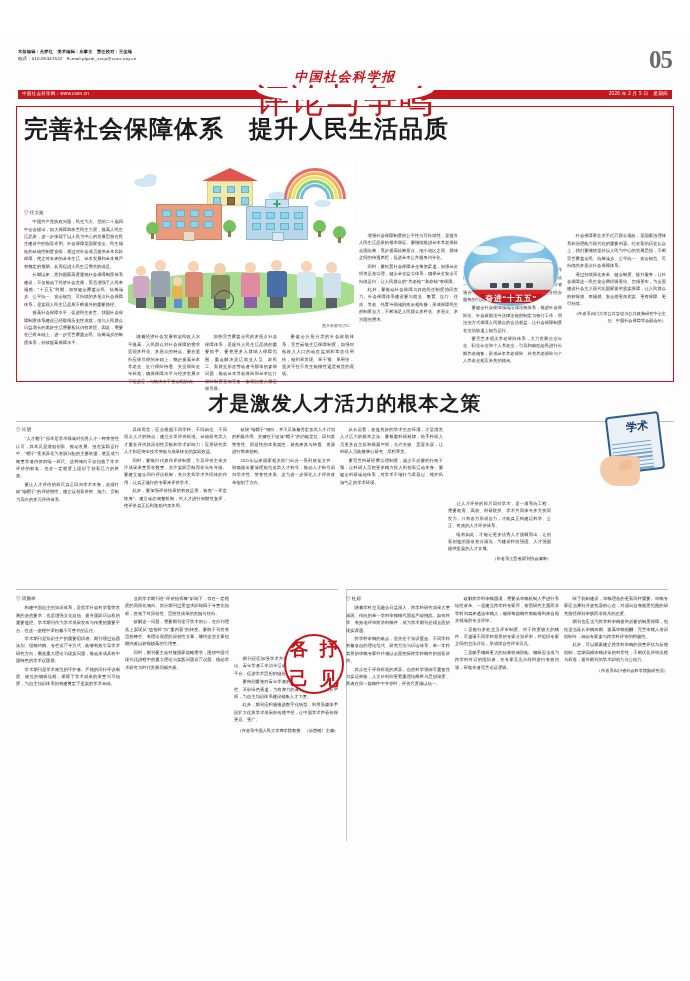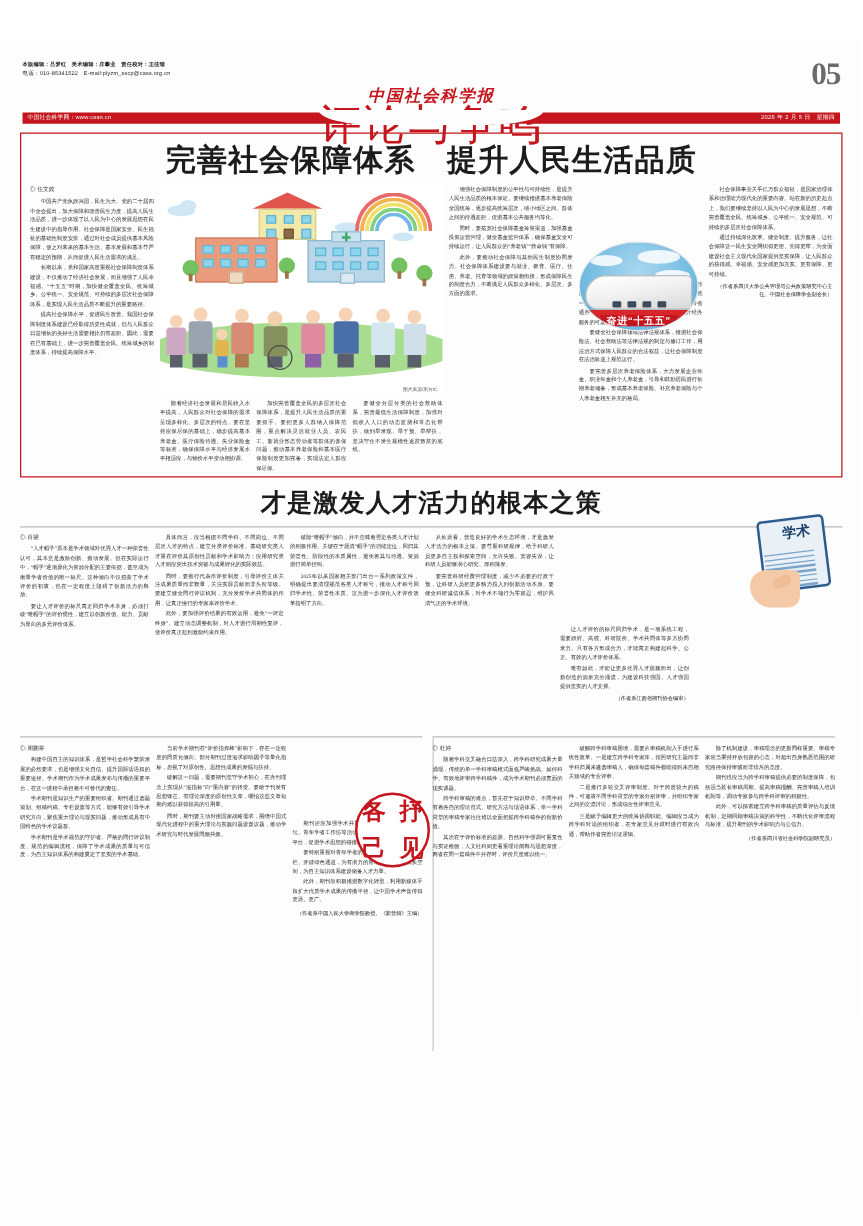--- a/index.html
+++ b/index.html
@@ -79,34 +79,34 @@
 
   
   .art1 {
     margin: 7px 16px 0 16px;
     border: 1.6px solid #c4161c;
     padding: 7px 7px 5px 7px;
     position: relative;
     height: 276px;
   }
   .art1-title {
-    text-align: center;
+    text-align: left;
     font-size: 24px; font-weight: bold; color: #1c1c1c;
     font-family: "Liberation Sans", sans-serif;
     letter-spacing: 1px;
     line-height: 30px;
-    margin-bottom: 4px;
+    margin-bottom: 20px;
   }
   .tag {
     display: inline-block;
     font-size: 4.6px; color: #333;
     font-family: "Liberation Sans", sans-serif;
     margin-bottom: 2px;
   }
-  .art1-body { display: flex; gap: 5px; height: 228px; }
+  .art1-body { display: flex; gap: 5px; height: 228px; align-items: center; }
   .col { font-size: 4.3px; line-height: 7.4px; color: #2b2b2b; text-align: justify; }
   .col p { text-indent: 8.6px; margin-bottom: 1px; }
   .a1c1 { width: 100px; }
   .a1c2 { width: 226px; position: relative; }
   .a1c3 { width: 100px; }
   .a1c4 { width: 100px; }
   .a1c5 { width: 100px; }
 
   
   .illus {

